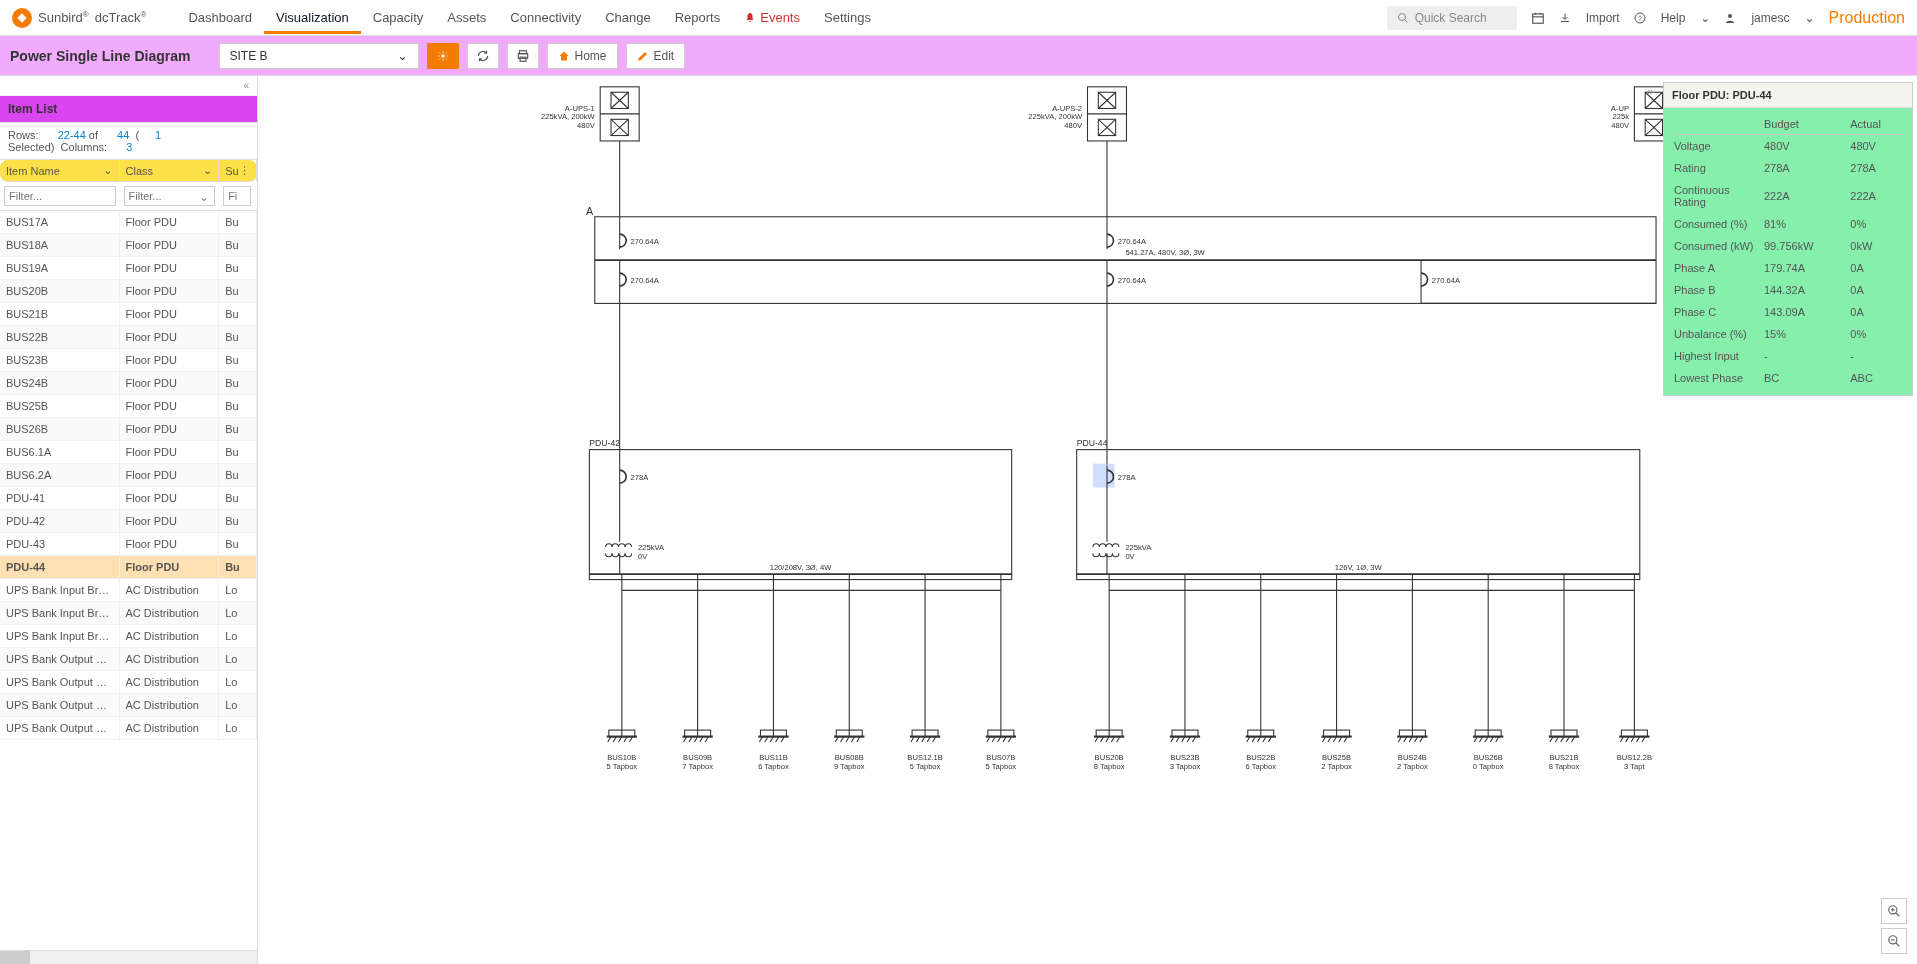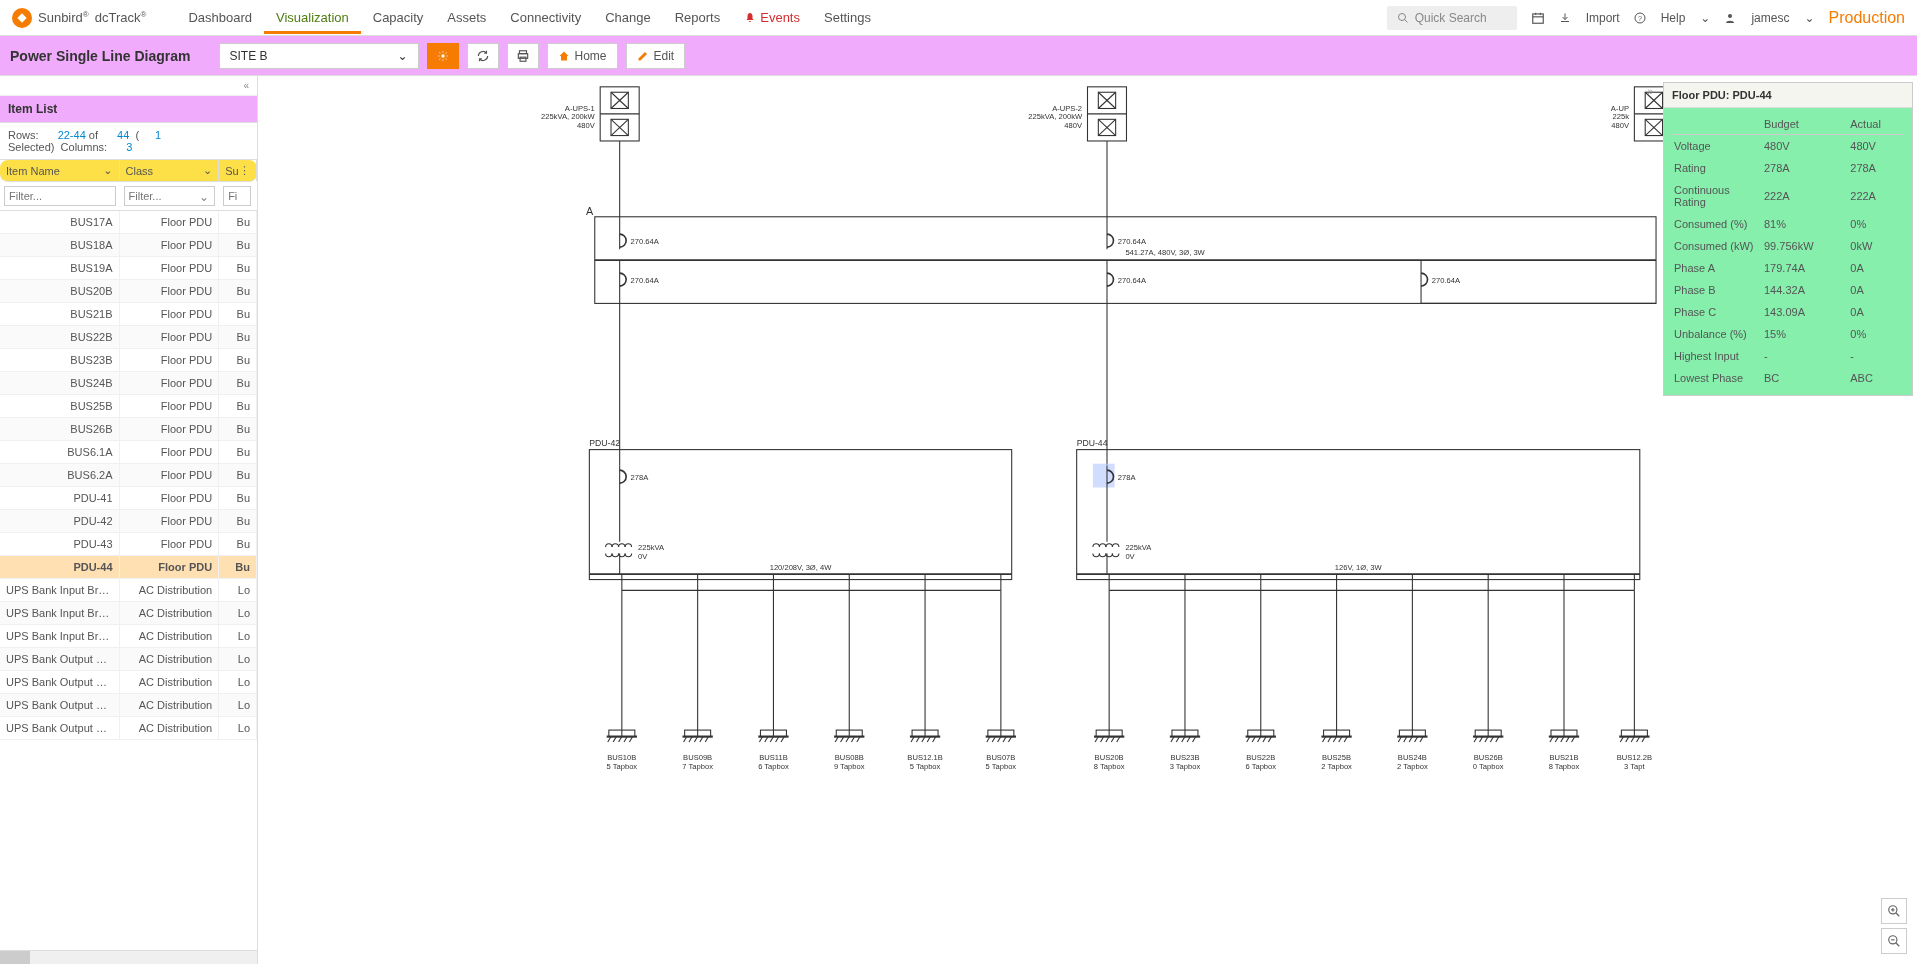--- a/index.html
+++ b/index.html
@@ -4,44 +4,44 @@
 <style>
 * { box-sizing: border-box; margin: 0; padding: 0; }
 body { font-family: -apple-system, BlinkMacSystemFont, "Segoe UI", Arial, sans-serif; font-size: 12px; color: #333; background: #fff; overflow: hidden; }
 .topbar { display: flex; align-items: center; height: 36px; border-bottom: 1px solid #ddd; padding: 0 12px; }
 .logo { display: flex; align-items: center; gap: 6px; margin-right: 30px; }
 .logo-icon { width: 20px; height: 20px; border-radius: 50%; background: #f57c00; display: flex; align-items: center; justify-content: center; color: #fff; font-size: 10px; }
 .logo-text { font-size: 13px; color: #555; }
 .logo-text sup { font-size: 8px; }
 .nav { display: flex; }
 .nav-item { padding: 8px 12px; color: #555; cursor: pointer; font-size: 13px; }
-.nav-item.active { color: #4d7c0f; border-bottom: 3px solid #f57c00; padding-bottom: 6px; }
+.nav-item.active { color: #0f172a; border-bottom: 3px solid #f57c00; padding-bottom: 6px; }
 .nav-item.events { color: #d32f2f; display: flex; align-items: center; gap: 4px; }
 .topbar-right { margin-left: auto; display: flex; align-items: center; gap: 14px; font-size: 12px; color: #555; }
 .search-box { background: #eee; padding: 5px 10px; border-radius: 2px; display: flex; align-items: center; gap: 6px; width: 130px; color: #888; }
 .top-link { cursor: pointer; display: flex; align-items: center; gap: 15px; }
 .prod-label { color: #f57c00; font-size: 16px; font-weight: 400; }
 .toolbar { display: flex; align-items: center; height: 40px; background: #f0abfc; border-bottom: 1px solid #ddd; padding: 0 10px; gap: 8px; }
 .toolbar-title { font-size: 14px; font-weight: 600; color: #333; margin-right: 20px; }
 .site-select { background: #fff; border: 1px solid #ccc; padding: 5px 10px; width: 200px; display: flex; justify-content: space-between; align-items: center; cursor: pointer; font-size: 12px; }
 .tb-btn { border: 1px solid #ccc; background: #fff; padding: 5px 10px; cursor: pointer; display: flex; align-items: center; gap: 5px; font-size: 12px; color: #555; }
 .tb-btn.orange { background: #f57c00; border-color: #f57c00; color: #fff; }
 .tb-btn.icon-only { padding: 5px 8px; }
 .tb-btn.home-btn svg, .tb-btn.edit-btn svg { fill: #f57c00; }
 .main { display: flex; height: calc(100vh - 76px); position: relative; }
 .sidebar { width: 258px; border-right: 1px solid #ddd; display: flex; flex-direction: column; background: #fff; }
 .collapse-arrow { text-align: right; padding: 4px 8px; color: #888; cursor: pointer; font-size: 10px; border-bottom: 1px solid #eee; }
-.section-header { background: #f0abfc; padding: 6px 8px; font-weight: 600; font-size: 12px; border-bottom: 1px solid #ddd; }
+.section-header { background: #d946ef; padding: 6px 8px; font-weight: 600; font-size: 12px; border-bottom: 1px solid #ddd; }
 .rows-info { padding: 6px 8px; font-size: 11px; color: #555; border-bottom: 1px solid #ddd; }
 .rows-info .blue { color: #0288d1; margin-left: 16px; }
 .grid-header { display: flex; border-bottom: 1px solid #ddd; background: #fde047; border-radius: 8px; }
 .grid-header .col { padding: 4px 6px; border-right: 1px solid #ddd; display: flex; justify-content: space-between; align-items: center; font-size: 11px; color: #555; }
 .filter-row { display: flex; border-bottom: 1px solid #ddd; }
 .filter-row input, .filter-row .filter-sel { border: 1px solid #ccc; margin: 4px; padding: 3px 4px; font-size: 11px; width: calc(100% - 8px); }
-.grid-body { overflow-y: auto; flex: 1; position: relative; text-align: right; }
+.grid-body { overflow-y: auto; flex: 1; position: relative; }
 .grid-row { display: flex; border-bottom: 1px solid #f0f0f0; cursor: pointer; }
 .grid-row:nth-child(even) { background: #fafafa; }
 .grid-row.selected { background: #ffe0b2; font-weight: 600; }
 .grid-row .cell { padding: 5px 6px; font-size: 11px; color: #555; overflow: hidden; white-space: nowrap; text-overflow: ellipsis; border-right: 1px solid #f0f0f0; }
 .col-name { width: 120px; }
 .col-class { width: 100px; }
 .col-sub { width: 38px; }
 .canvas-area { flex: 1; position: relative; overflow: hidden; background: #fff; }
 .diagram-svg { width: 100%; height: 100%; }
 .detail-panel { position: absolute; right: 4px; top: 6px; width: 250px; background: #86efac; border: 1px solid #ccc; font-size: 11px; }

